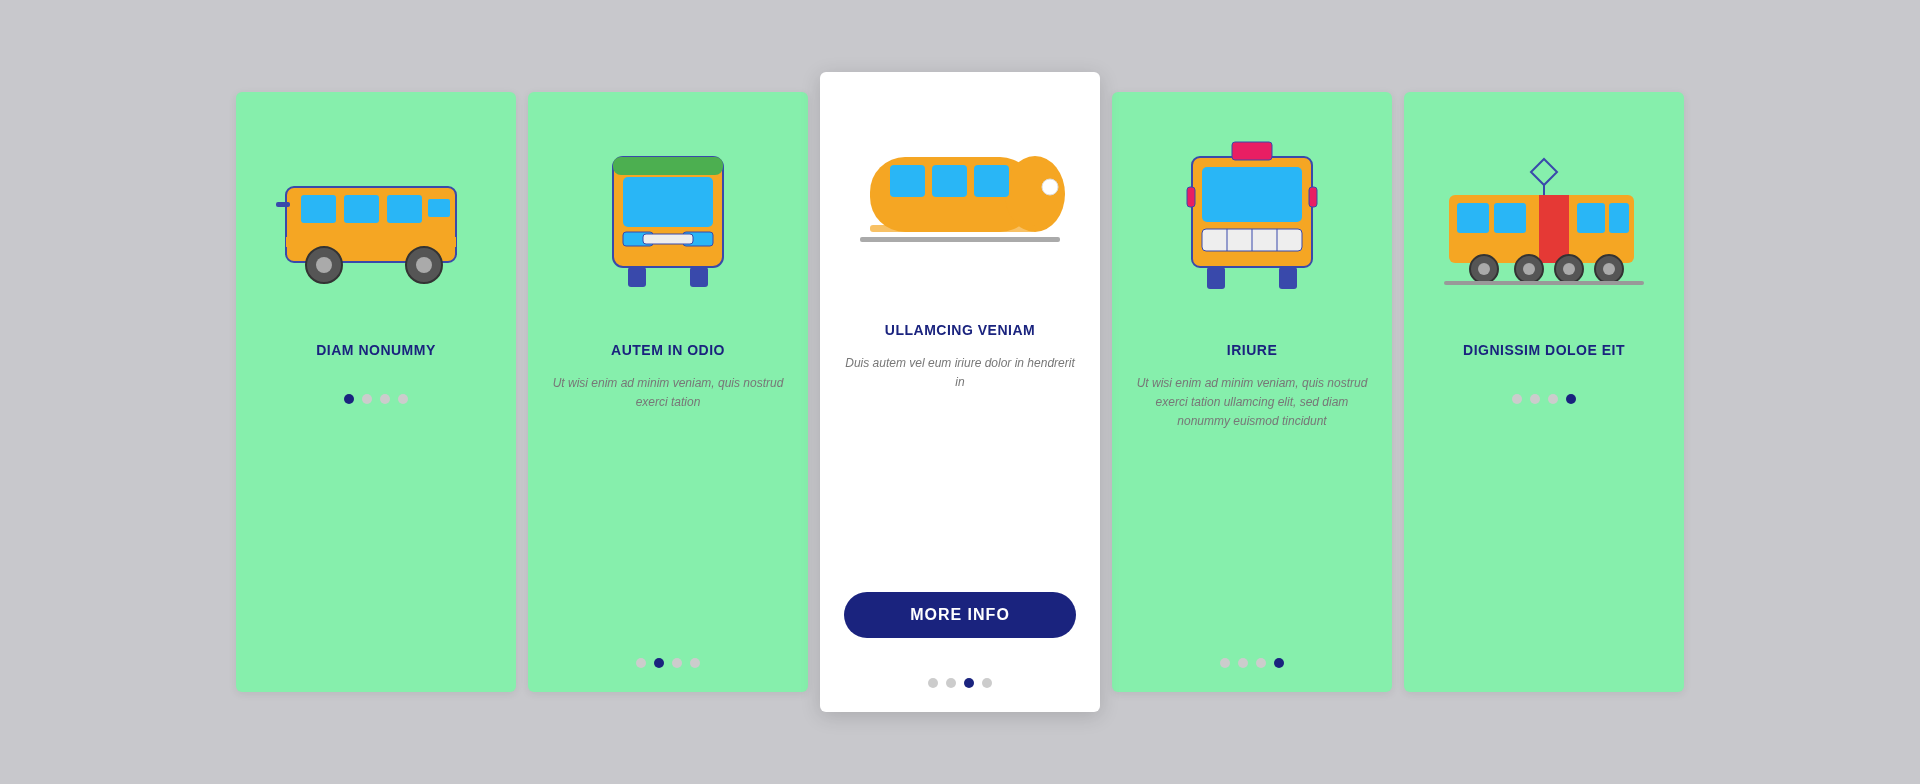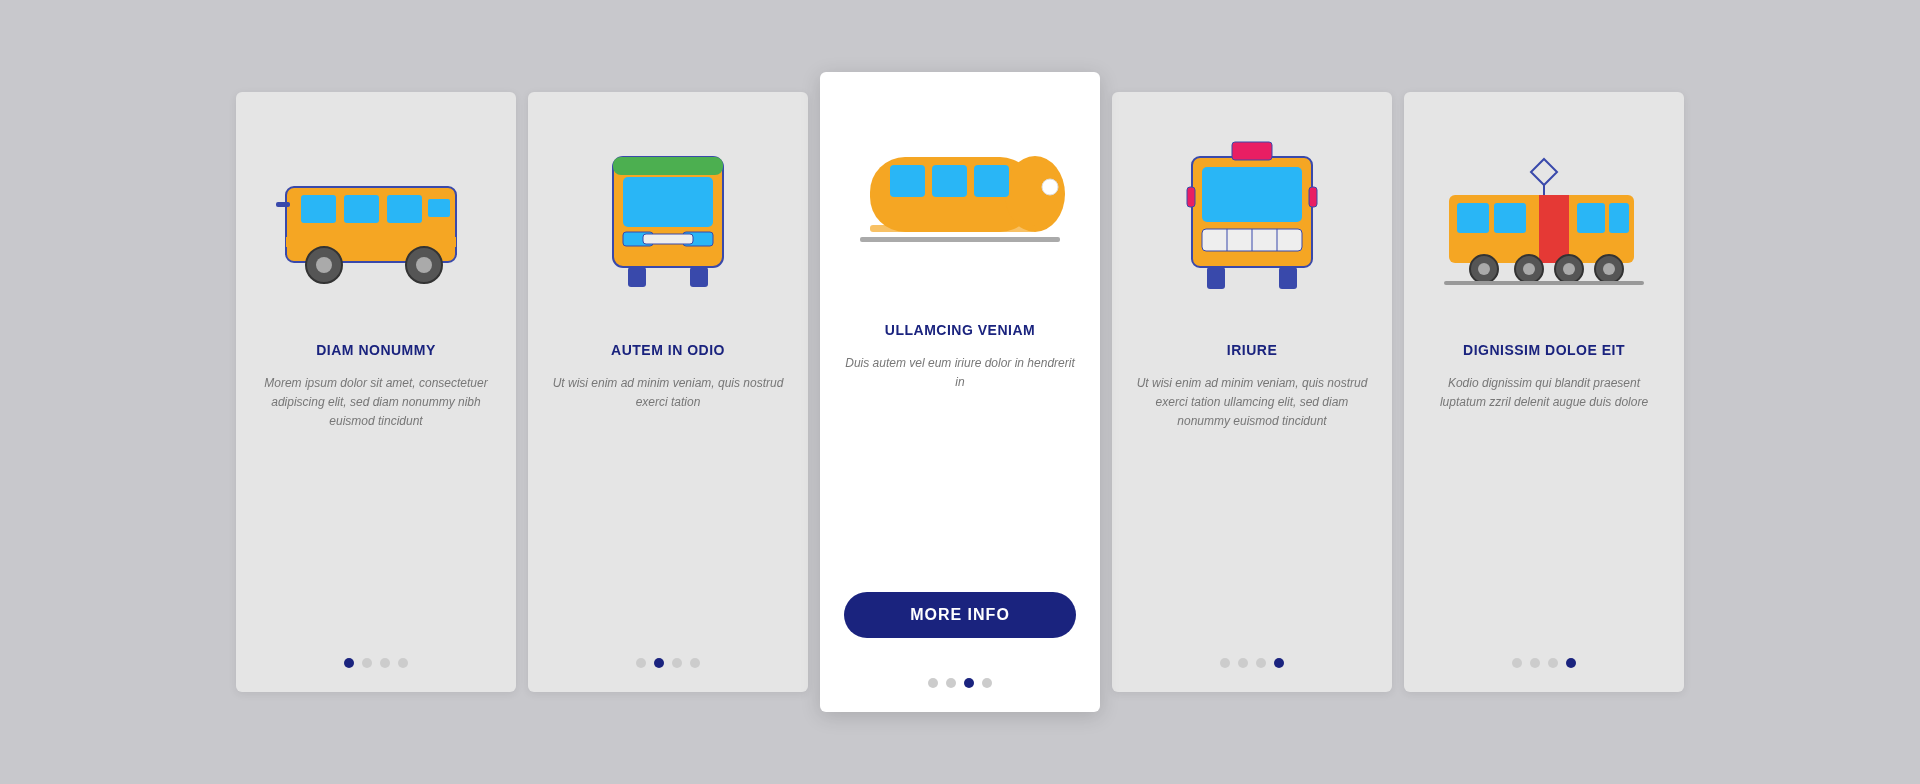--- a/index.html
+++ b/index.html
@@ -17,21 +17,21 @@
     .cards-container {
       display: flex;
       gap: 12px;
       align-items: center;
       justify-content: center;
       max-width: 1800px;
       width: 100%;
     }
 
     .card {
-      background: #e5e5e5;
+      background: #86efac;
       border-radius: 6px;
       padding: 30px 24px 24px;
       display: flex;
       flex-direction: column;
       align-items: center;
       width: 280px;
       min-height: 600px;
       box-shadow: 0 2px 8px rgba(0,0,0,0.08);
       position: relative;
     }
@@ -130,21 +130,20 @@
 
         <circle cx="48" cy="108" r="18" fill="#555" stroke="#333" stroke-width="2"></circle>
         <circle cx="48" cy="108" r="8" fill="#aaa"></circle>
         <circle cx="148" cy="108" r="18" fill="#555" stroke="#333" stroke-width="2"></circle>
         <circle cx="148" cy="108" r="8" fill="#aaa"></circle>
 
         <rect x="0" y="45" width="14" height="5" rx="2" fill="#3949AB"></rect>
       </svg>
     </div>
     <div class="card-title">DIAM NONUMMY</div>
-    <div class="card-text">Morem ipsum dolor sit amet, consectetuer adipiscing elit, sed diam nonummy nibh euismod tincidunt</div>
     <div class="dots-row">
       <div class="dot active"></div>
       <div class="dot"></div>
       <div class="dot"></div>
       <div class="dot"></div>
     </div>
   </div>
 
   <div class="card">
     <div class="icon-area">
@@ -261,21 +260,20 @@
         <circle cx="90" cy="112" r="6" fill="#aaa"></circle>
         <circle cx="130" cy="112" r="14" fill="#555" stroke="#333" stroke-width="2"></circle>
         <circle cx="130" cy="112" r="6" fill="#aaa"></circle>
         <circle cx="170" cy="112" r="14" fill="#555" stroke="#333" stroke-width="2"></circle>
         <circle cx="170" cy="112" r="6" fill="#aaa"></circle>
 
         <rect x="5" y="124" width="200" height="4" rx="2" fill="#999"></rect>
       </svg>
     </div>
     <div class="card-title">DIGNISSIM DOLOE EIT</div>
-    <div class="card-text">Kodio dignissim qui blandit praesent luptatum zzril delenit augue duis dolore</div>
     <div class="dots-row">
       <div class="dot"></div>
       <div class="dot"></div>
       <div class="dot"></div>
       <div class="dot active"></div>
     </div>
   </div>
 
 </div>
 

